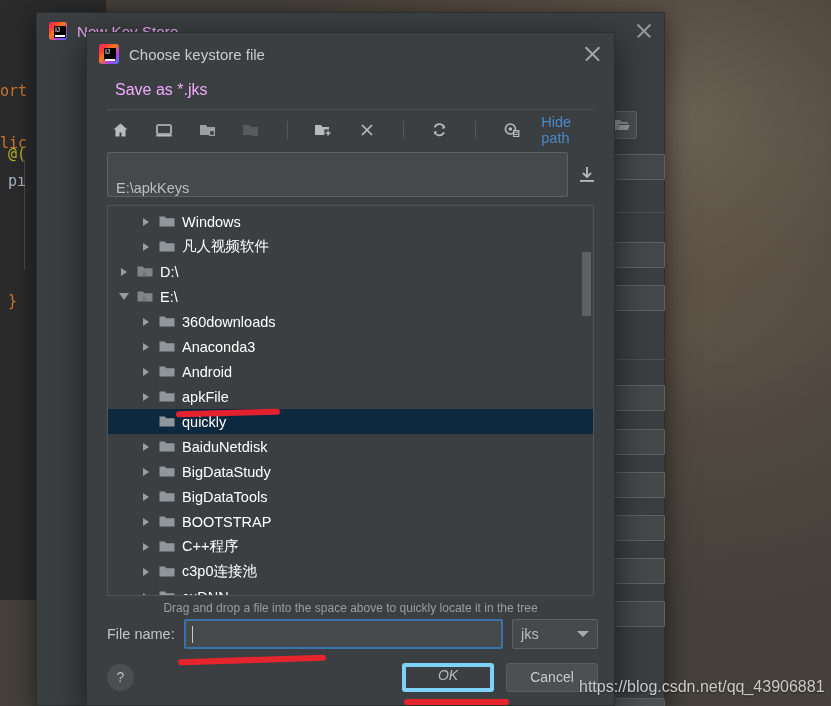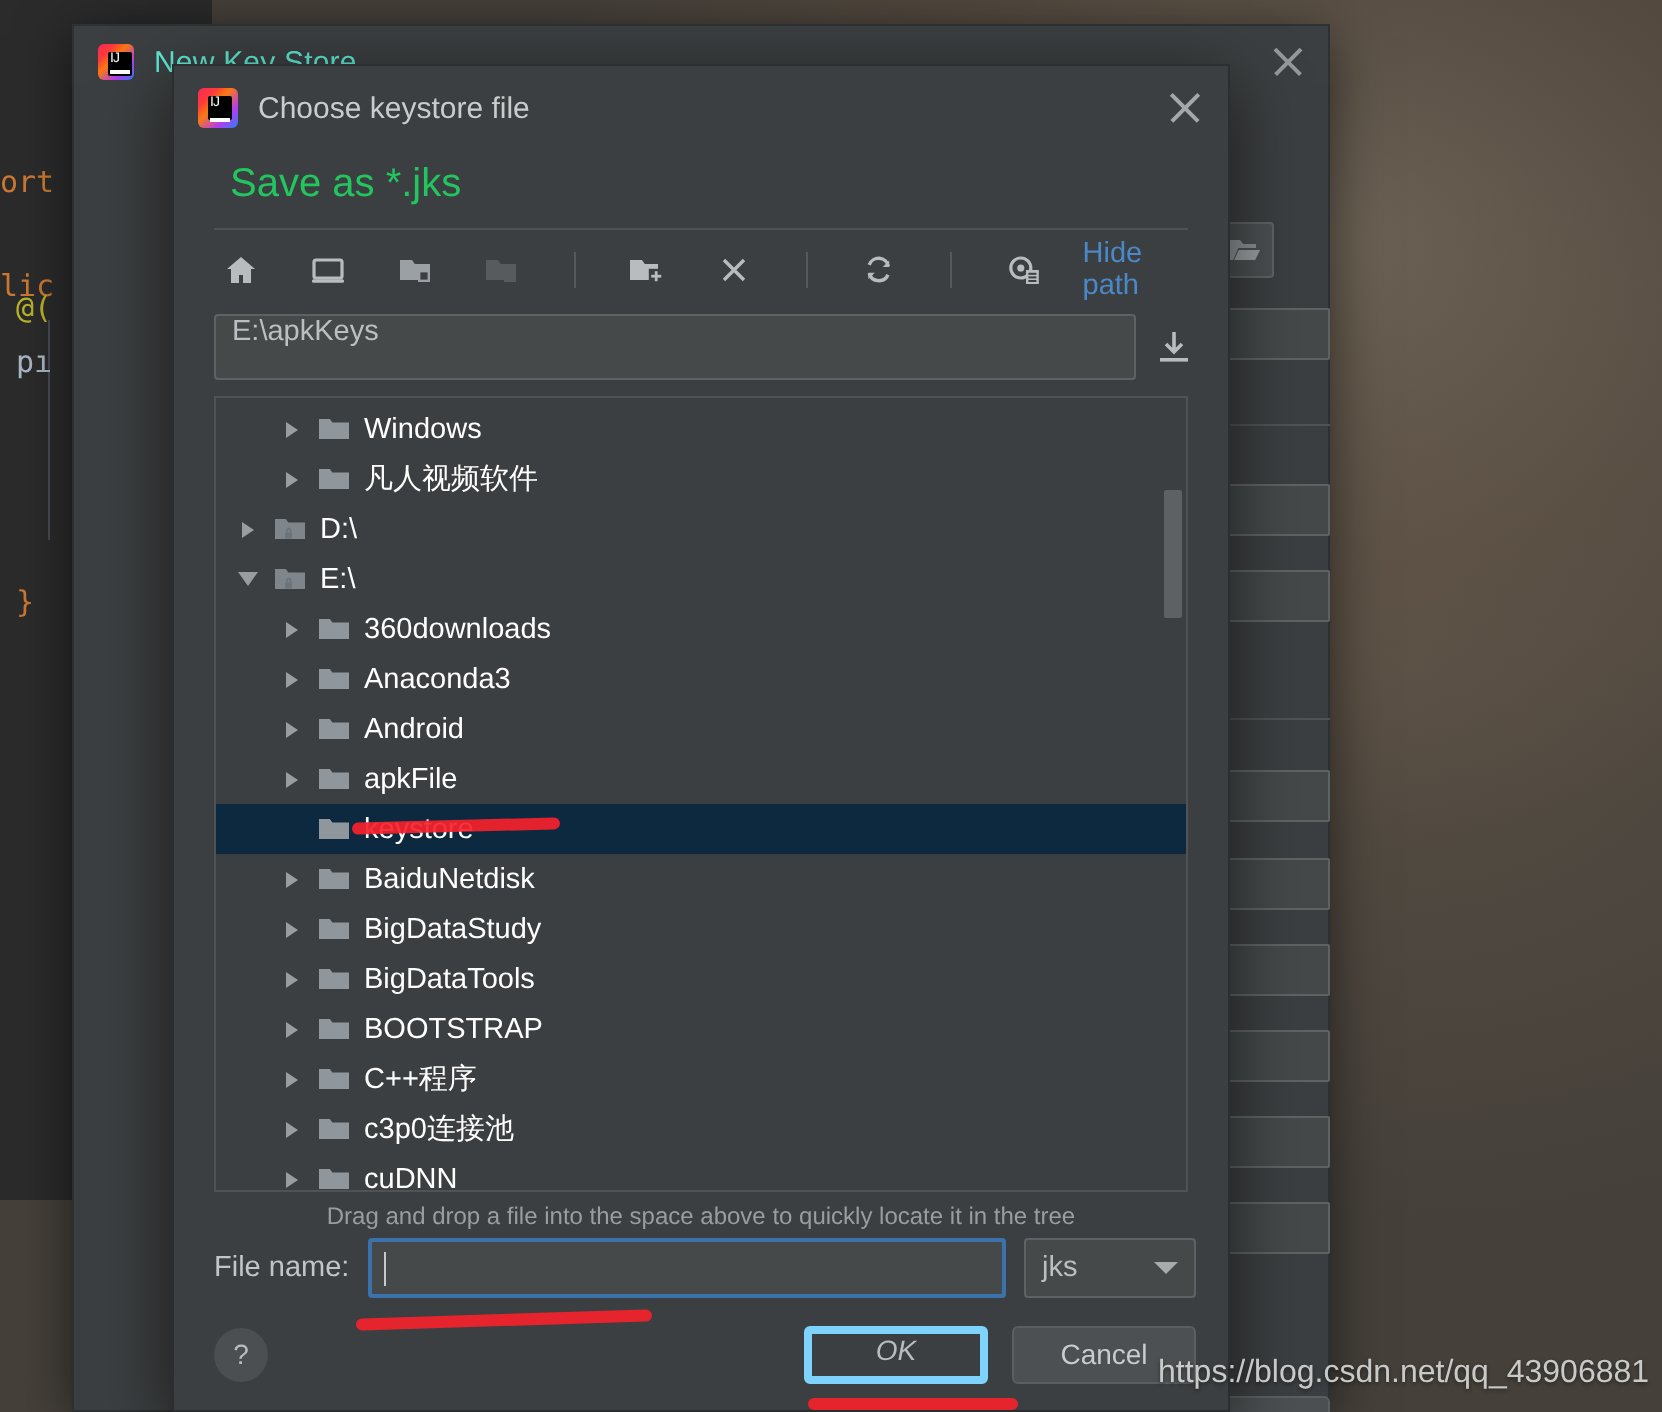--- a/index.html
+++ b/index.html
@@ -52,21 +52,21 @@
     background: #3c3f41;
     border: 1px solid #2e3133;
     box-shadow: 0 6px 26px rgba(0,0,0,.55);
   }
   .bg-titlebar {
     position: relative; height: 36px;
     display: flex; align-items: center; gap: 10px;
     padding: 0 8px 0 12px;
   }
   .bg-title {
-    color: #5eead4; font-size: 15px; letter-spacing: .1px;
+    color: #f0abfc; font-size: 15px; letter-spacing: .1px;
   }
   .bg-close {
     position: absolute; right: 10px; top: 8px;
     width: 20px; height: 20px; opacity: .72;
   }
   .bg-close::before, .bg-close::after {
     content: ""; position: absolute; left: 1px; top: 9px;
     width: 18px; height: 1.6px; background: #b9bcbe;
   }
   .bg-close::before { transform: rotate(45deg); }
@@ -138,21 +138,21 @@
     letter-spacing: -.5px;
   }
   .jb-logo .bar {
     position: absolute; left: 6px; bottom: 3px; width: 10px; height: 1.6px;
     background: #fff;
   }
   .jb-logo.small { width: 18px; height: 18px; }
 
   .fg-subtitle {
     flex: none; padding: 6px 0 10px 28px;
-    color: #22c55e; font-size: 20px;
+    color: #f0abfc; font-size: 16px;
   }
   .fg-hr { flex: none; height: 1px; background: #4e5254; margin: 0 20px; }
 
   
   .toolbar {
     flex: none; height: 40px; display: flex; align-items: center;
     padding: 0 16px 0 20px; gap: 16px;
   }
   .tb-btn {
     width: 30px; height: 28px; display: flex;
@@ -166,23 +166,23 @@
   .hide-path {
     margin-left: auto; color: #4a88c7; font-size: 14.5px;
   }
 
   
   .path-row {
     flex: none; display: flex; align-items: center;
     padding: 2px 16px 8px 20px; gap: 8px;
   }
   .path-field {
-    flex: 1; height: 33px; background: #45494a;
+    flex: 1; height: 45px; background: #45494a;
     border: 1px solid #5d6264; border-radius: 2px;
-    display: flex; align-items: flex-start; padding: 0 8px;
+    display: flex; align-items: flex-end; padding: 0 8px;
     color: #bcbfc1; font-size: 14.5px;
   }
   .path-dl { width: 22px; height: 22px; flex: none; }
 
   
   .tree-wrap {
     flex: 1 1 auto; margin: 0 20px; min-height: 0;
     background: #3c3f41; border: 1px solid #4f5355;
     position: relative; overflow: hidden;
   }
@@ -552,21 +552,21 @@
             </span>
             <span class="tree-label">apkFile</span>
           </div>
           <div class="tree-row sel" style="padding-left: 28px;">
             <span class="twisty"></span>
             <span class="folder">
               <svg width="16" height="13" viewBox="0 0 16 13">
                 <path d="M0.5 1.5h5.4l1.3 1.8H15.5v8.2H0.5z" fill="#8f979c"></path>
               </svg>
             </span>
-            <span class="tree-label">keystore</span>
+            <span class="tree-label">quickly</span>
           </div>
           <div class="tree-row" style="padding-left: 28px;">
             <span class="twisty">
               <i></i>
             </span>
             <span class="folder">
               <svg width="16" height="13" viewBox="0 0 16 13">
                 <path d="M0.5 1.5h5.4l1.3 1.8H15.5v8.2H0.5z" fill="#8f979c"></path>
               </svg>
             </span>

